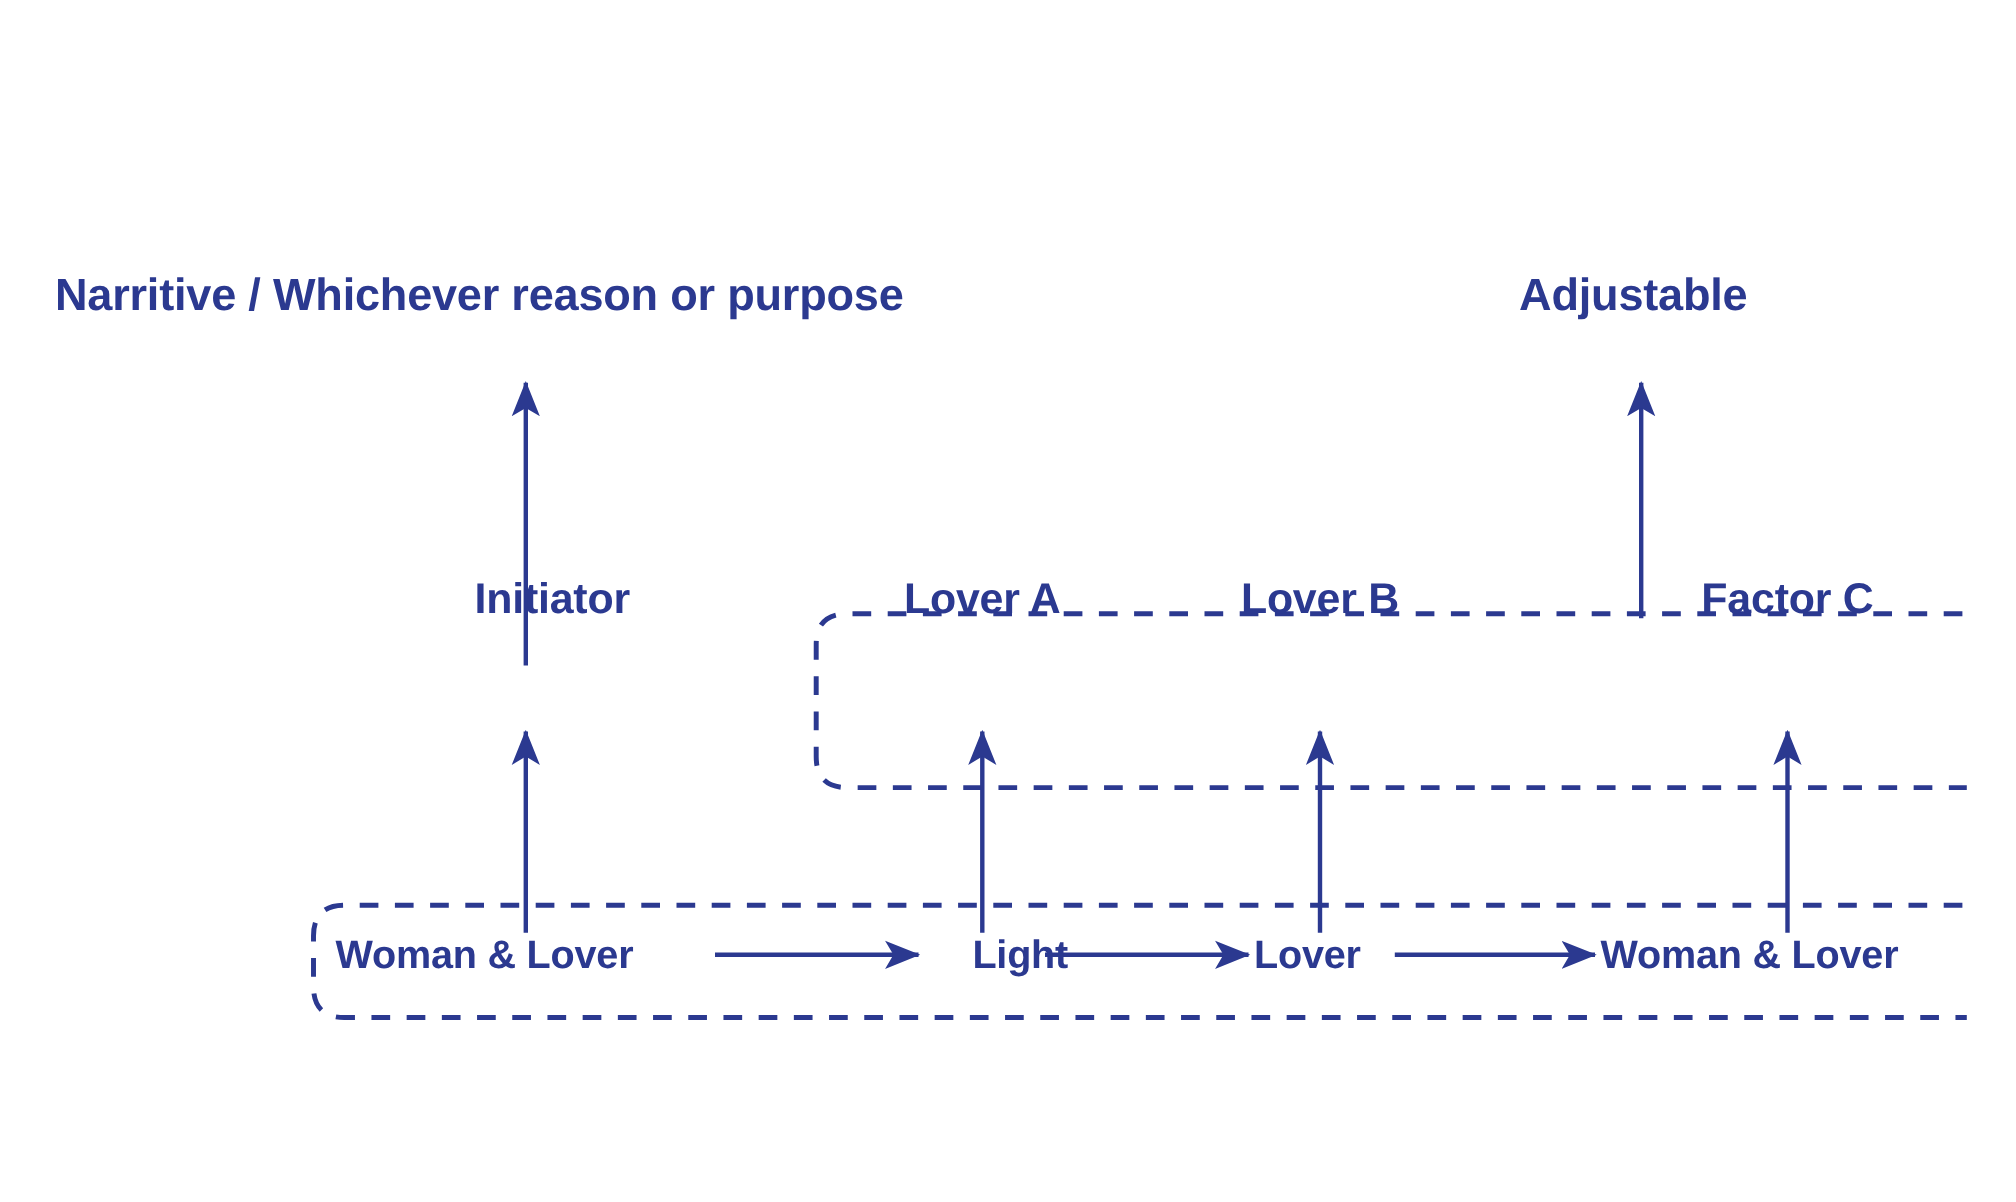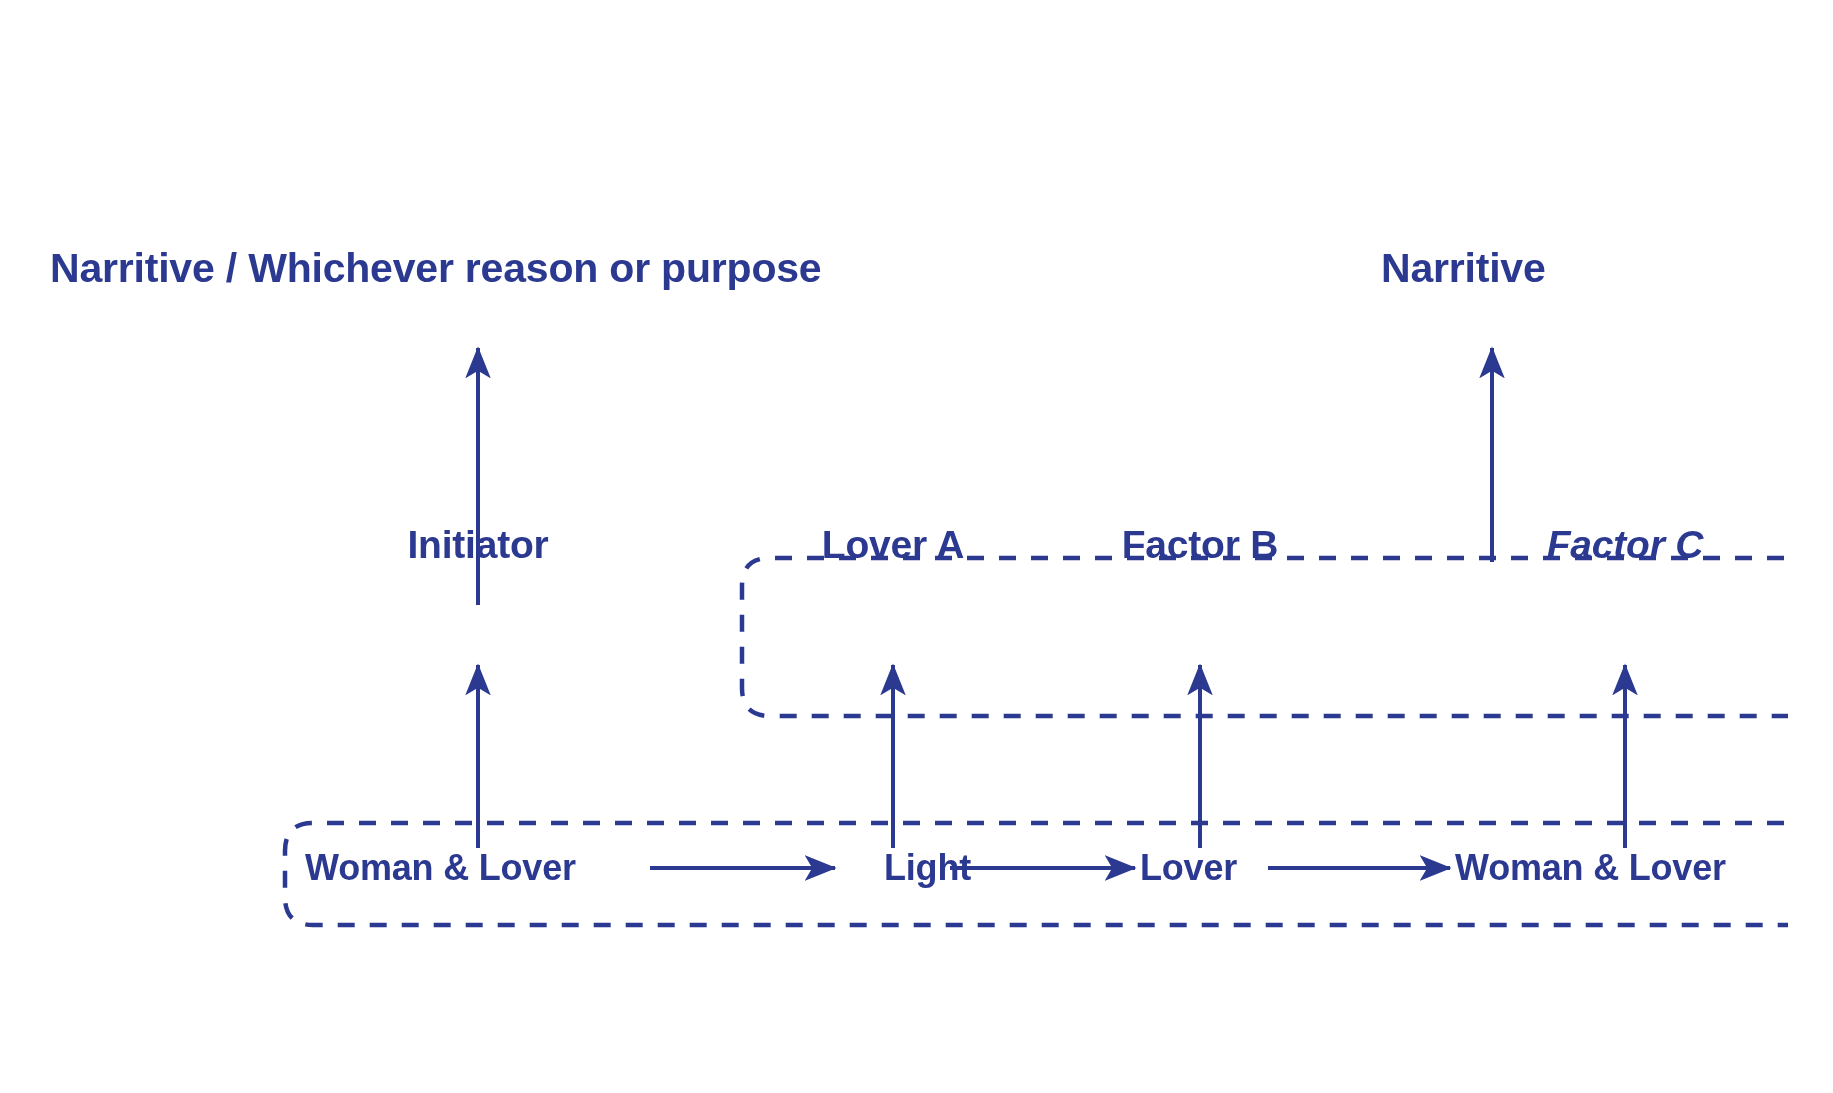--- a/index.html
+++ b/index.html
@@ -79,29 +79,29 @@
 
     <line x1="950" y1="868" x2="1135" y2="868" stroke="#2B3990" stroke-width="4" marker-end="url(#arrowhead)"></line>
 
     <line x1="1268" y1="868" x2="1450" y2="868" stroke="#2B3990" stroke-width="4" marker-end="url(#arrowhead)"></line>
 
     <line x1="1800" y1="868" x2="1880" y2="868" stroke="#2B3990" stroke-width="4"></line>
   </svg>
 
   <div class="node-label lvl-top" style="left:50px; top:248px;">Narritive / Whichever reason or purpose</div>
 
-  <div class="node-label lvl-top" style="left:1381px; top:248px;">Narritive</div>
+  <div class="node-label lvl-top" style="left:1381px; top:248px;">Adjustable</div>
 
-  <div class="node-label lvl-mid center-x" style="left:478px; top:525px;text-align:center;">Initiator</div>
+  <div class="node-label lvl-mid center-x" style="left:502px; top:525px;text-align:center;">Initiator</div>
 
   <div class="node-label lvl-mid center-x" style="left:893px; top:525px;">Lover A</div>
 
-  <div class="node-label lvl-mid center-x" style="left:1200px; top:525px;">Factor B</div>
+  <div class="node-label lvl-mid center-x" style="left:1200px; top:525px;">Lover B</div>
 
-  <div class="node-label lvl-mid center-x" style="left:1625px; top:525px;font-style:italic;">Factor C</div>
+  <div class="node-label lvl-mid center-x" style="left:1625px; top:525px;">Factor C</div>
 
   <div class="node-label lvl-bottom" style="left:305px; top:850px;">Woman &amp; Lover</div>
 
   <div class="node-label lvl-bottom" style="left:840px; top:850px;margin-left:44px;">Light</div>
 
   <div class="node-label lvl-bottom" style="left:1140px; top:850px;">Lover</div>
 
   <div class="node-label lvl-bottom" style="left:1455px; top:850px;">Woman &amp; Lover</div>
 
 </div>

